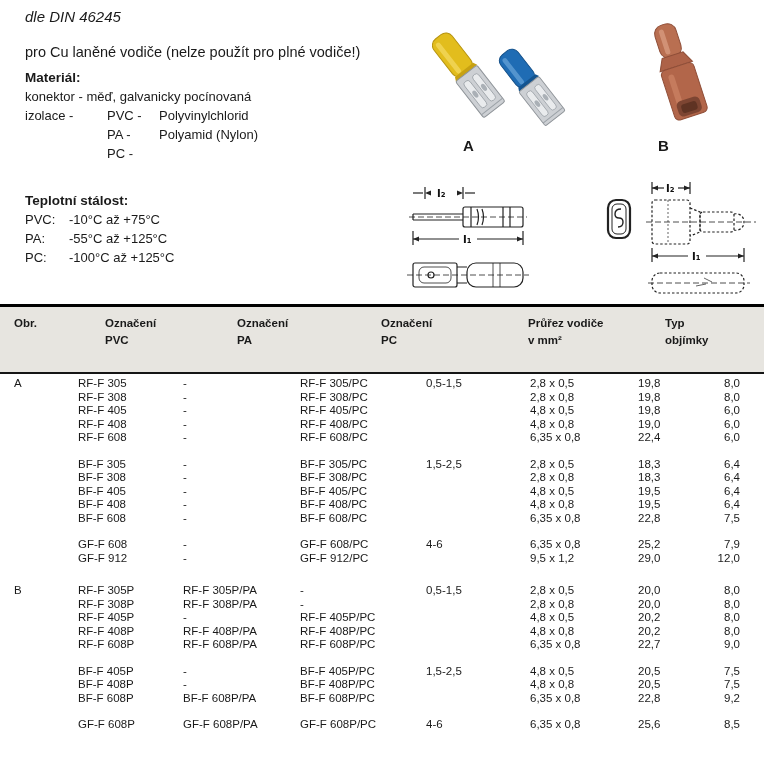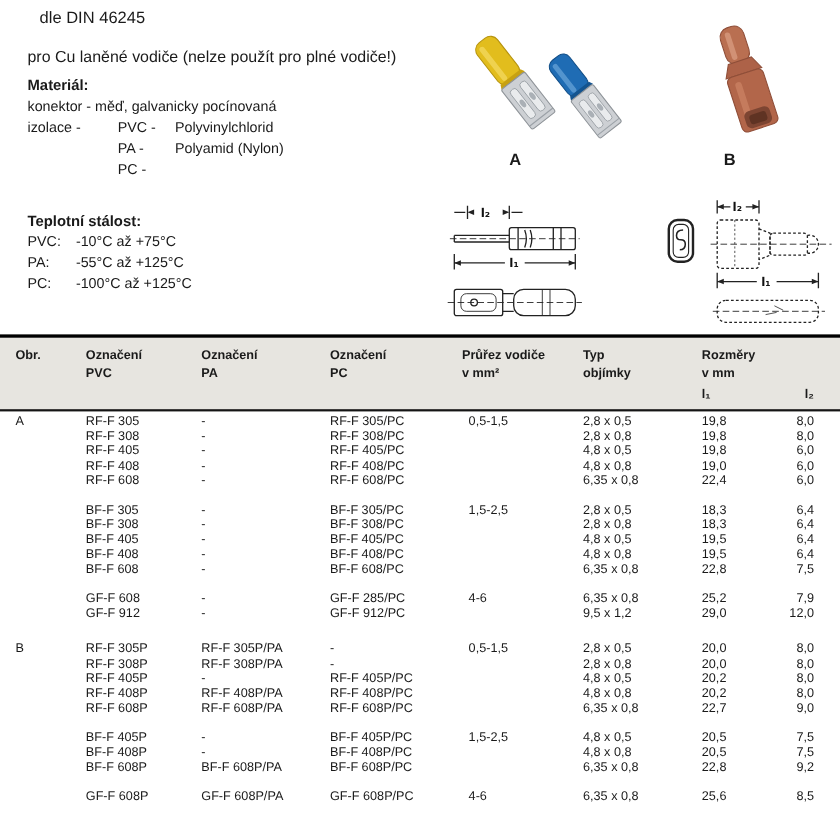--- a/index.html
+++ b/index.html
@@ -3,21 +3,21 @@
 <meta charset="utf-8">
 <style>
   html,body{margin:0;padding:0;background:#fff;}
   body{
     width:764px;height:757px;position:relative;overflow:hidden;
     font-family:"Liberation Sans","DejaVu Sans",sans-serif;
     color:#1a1a1a;-webkit-font-smoothing:antialiased;
   }
   .abs{position:absolute;}
   
-  .din-note{left:36px;top:8px;font-size:15px;}
+  .din-note{left:25px;top:8px;font-style:italic;font-size:15px;}
   .usage-note{left:25px;top:44px;font-size:14.5px;}
   .material{left:25px;top:68px;font-size:13px;line-height:19px;}
   .material .title{font-weight:bold;font-size:13.5px;}
   .mat-grid{display:grid;grid-template-columns:82px 52px auto;}
   .temp{left:25px;top:191px;font-size:13px;line-height:19px;}
   .temp .title{font-weight:bold;font-size:13.5px;}
   .temp-grid{display:grid;grid-template-columns:44px auto;}
   .temp-grid .tval{white-space:pre;}
   
   .photoA{left:432px;top:20px;width:150px;height:112px;}
@@ -30,21 +30,21 @@
   .sectionB{left:606px;top:198px;width:26px;height:42px;}
   .diagB{left:644px;top:180px;width:122px;height:120px;}
   svg text.dim{font-family:"DejaVu Sans","Liberation Sans",sans-serif;font-size:11px;font-weight:bold;fill:#111;}
   
   :root{--cols:64px 105px 117px 120px 110px 100px 84px 36px;}
   .thead{
     left:0;top:304px;width:764px;height:70px;box-sizing:border-box;
     background:#e7e5e0;border-top:3px solid #000;border-bottom:2px solid #151515;
     padding:8px 14px 0 14px;
   }
-  .hgrid{display:grid;grid-template-columns:var(--cols);font-weight:bold;font-size:11.5px;line-height:17px;}
+  .hgrid{display:grid;grid-template-columns:var(--cols);font-weight:bold;font-size:11.5px;line-height:17px;gap:27px;}
   .hcell{box-sizing:border-box;}
   .pad8{padding-left:8px;}
   .lrow{margin-top:2px;}
   .r{text-align:right;padding-right:10px;box-sizing:border-box;}
   .tbody{left:0;top:377px;width:764px;}
   .group{display:flow-root;}
   .group + .group{margin-top:19px;}
   .block{margin-bottom:13px;}
   .block:last-child{margin-bottom:0;}
   .trow{display:grid;grid-template-columns:var(--cols);padding:0 14px;font-size:11.5px;line-height:13.5px;}
@@ -343,21 +343,21 @@
           <div class="c c5">6,35 x 0,8</div>
           <div class="c c6">22,8</div>
           <div class="c c7">7,5</div>
         </div>
       </div>
       <div class="block">
         <div class="trow">
           <div class="c c-obr"></div>
           <div class="c c1">GF-F 608</div>
           <div class="c c2">-</div>
-          <div class="c c3">GF-F 285/PC</div>
+          <div class="c c3">GF-F 608/PC</div>
           <div class="c c4">4-6</div>
           <div class="c c5">6,35 x 0,8</div>
           <div class="c c6">25,2</div>
           <div class="c c7">7,9</div>
         </div>
         <div class="trow">
           <div class="c c-obr"></div>
           <div class="c c1">GF-F 912</div>
           <div class="c c2">-</div>
           <div class="c c3">GF-F 912/PC</div>

